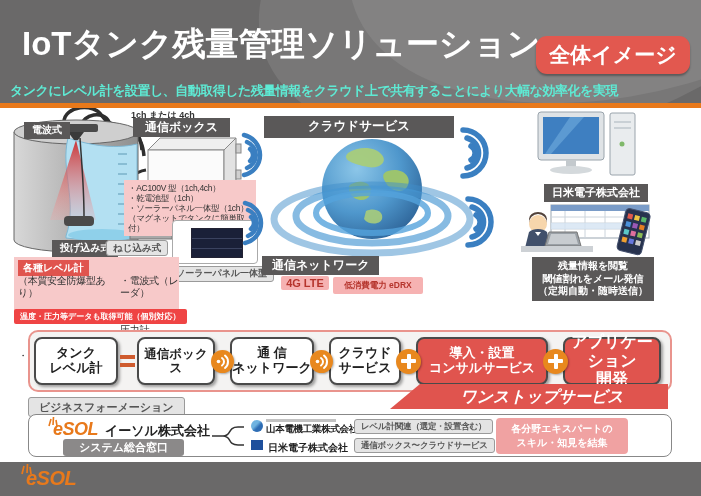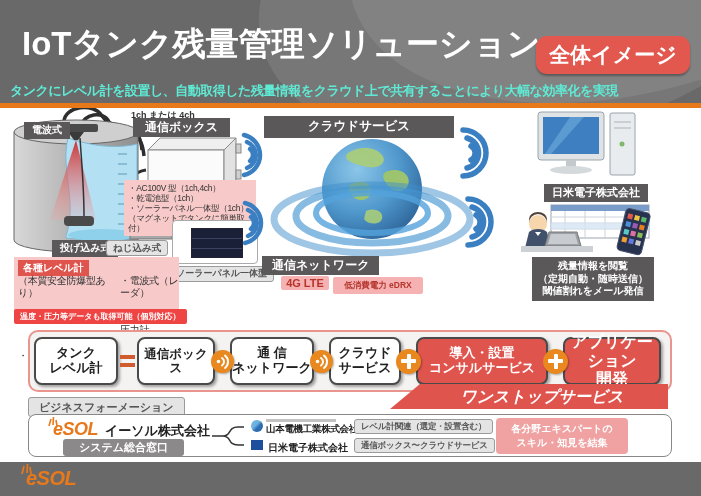--- a/index.html
+++ b/index.html
@@ -285,22 +285,22 @@
           <rect x="117" y="27" width="5" height="5" fill="#8abb55"></rect>
         <rect x="103" y="35" width="5" height="5" fill="#f0a030"></rect>
           <rect x="110" y="35" width="5" height="5" fill="#6677dd"></rect>
           <rect x="117" y="35" width="5" height="5" fill="#cccccc"></rect>
       </g>
     </g>
   </svg>
 
   <div class="bdark viewer-badge">
     <div>残量情報を閲覧</div>
+    <div>閾値割れをメール発信</div>
     <div>（定期自動・随時送信）</div>
-    <div>閾値割れをメール発信</div>
   </div>
 
   <div class="flow-frame"></div>
   <div class="flow-row">
     <div class="fbox fb1">
         <div>タンク</div>
         <div>レベル計</div>
       </div>
     <div class="conn-eq"></div>
     <div class="fbox fb2">

